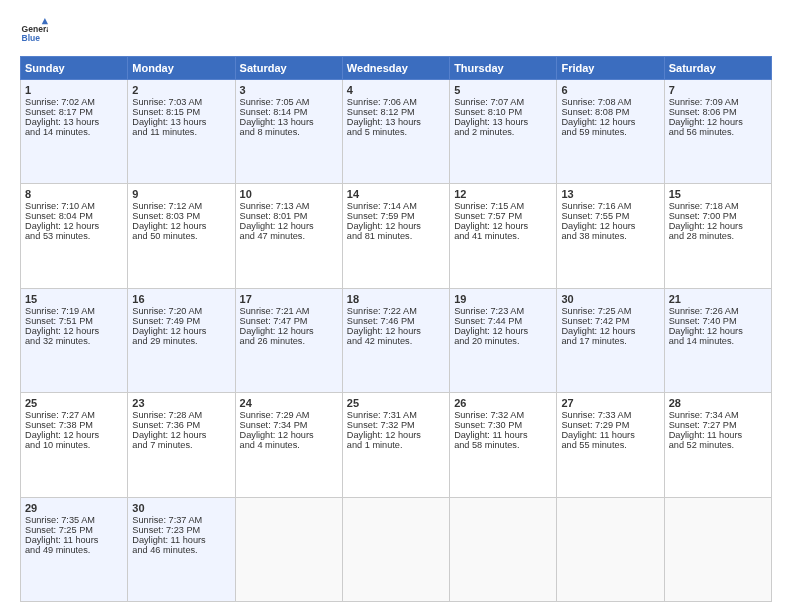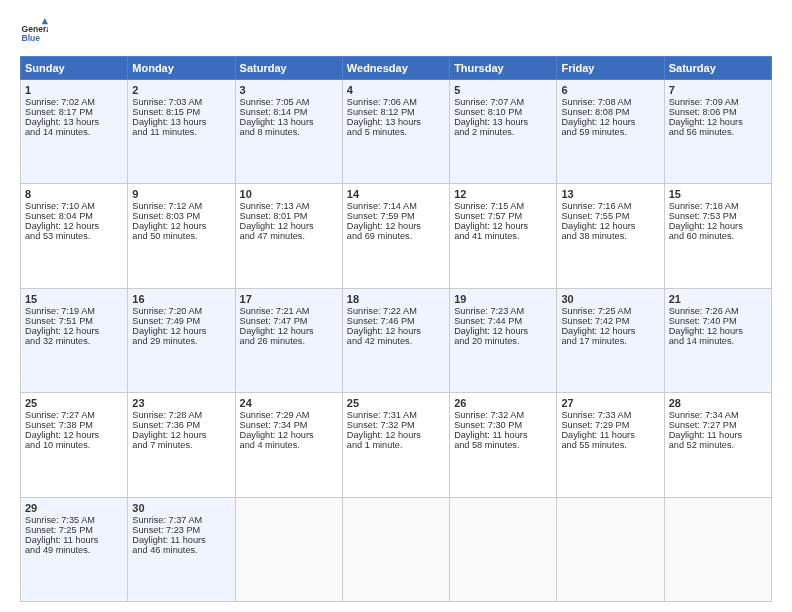--- a/index.html
+++ b/index.html
@@ -186,42 +186,42 @@
             <div>Sunrise: 7:13 AM</div>
             <div>Sunset: 8:01 PM</div>
             <div>Daylight: 12 hours</div>
             <div>and 47 minutes.</div>
           </td>
           <td>
             <span class="day-num">14</span>
             <div>Sunrise: 7:14 AM</div>
             <div>Sunset: 7:59 PM</div>
             <div>Daylight: 12 hours</div>
-            <div>and 69 minutes.</div>
+            <div>and 81 minutes.</div>
           </td>
           <td>
             <span class="day-num">12</span>
             <div>Sunrise: 7:15 AM</div>
             <div>Sunset: 7:57 PM</div>
             <div>Daylight: 12 hours</div>
             <div>and 41 minutes.</div>
           </td>
           <td>
             <span class="day-num">13</span>
             <div>Sunrise: 7:16 AM</div>
             <div>Sunset: 7:55 PM</div>
             <div>Daylight: 12 hours</div>
             <div>and 38 minutes.</div>
           </td>
           <td>
             <span class="day-num">15</span>
             <div>Sunrise: 7:18 AM</div>
-            <div>Sunset: 7:53 PM</div>
-            <div>Daylight: 12 hours</div>
-            <div>and 60 minutes.</div>
+            <div>Sunset: 7:00 PM</div>
+            <div>Daylight: 12 hours</div>
+            <div>and 28 minutes.</div>
           </td>
         </tr>
         <tr>
           <td>
             <span class="day-num">15</span>
             <div>Sunrise: 7:19 AM</div>
             <div>Sunset: 7:51 PM</div>
             <div>Daylight: 12 hours</div>
             <div>and 32 minutes.</div>
           </td>

